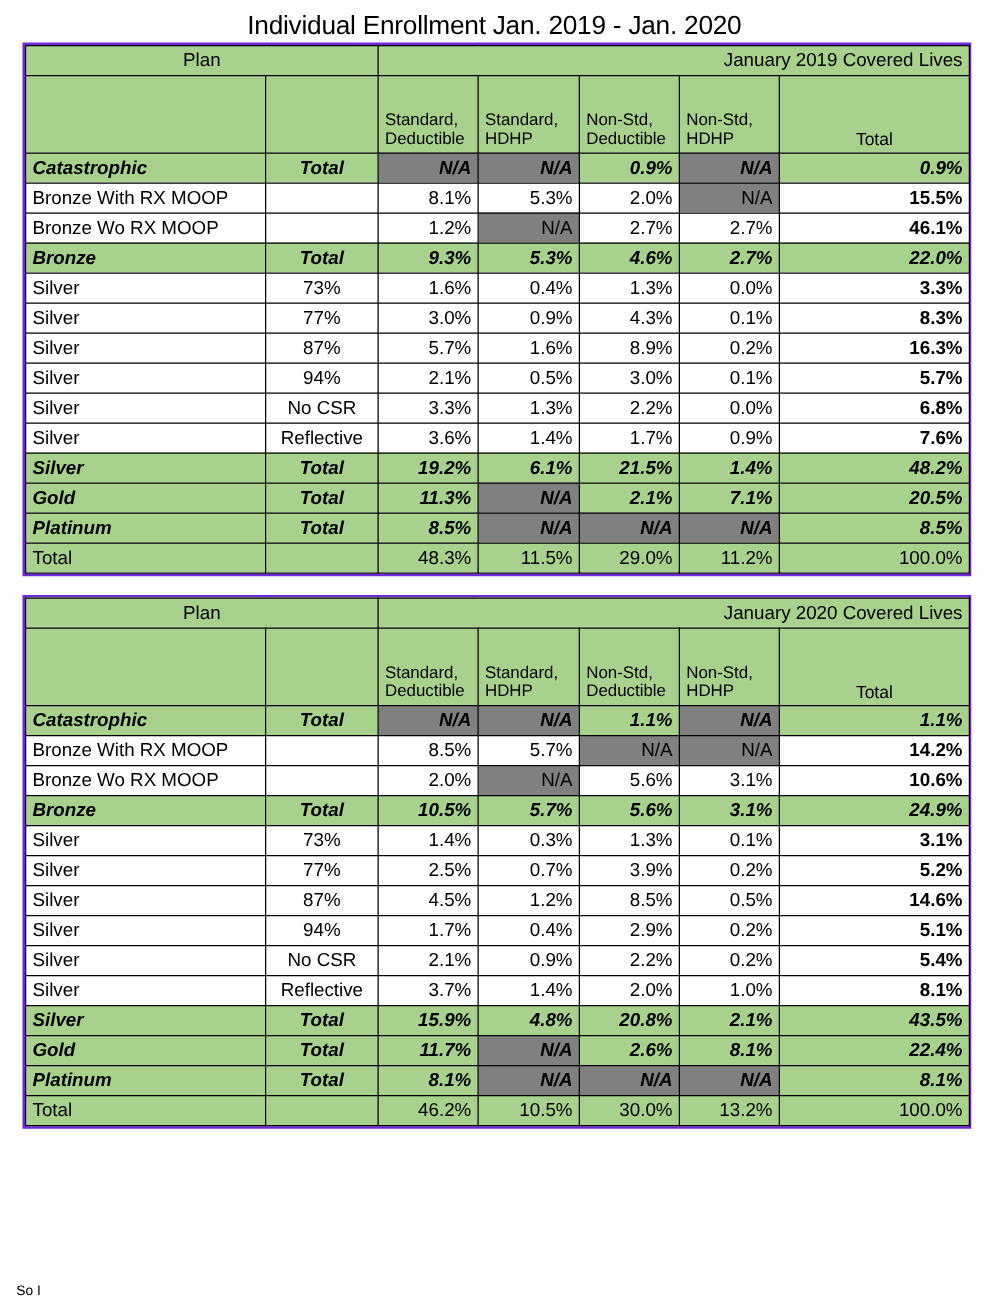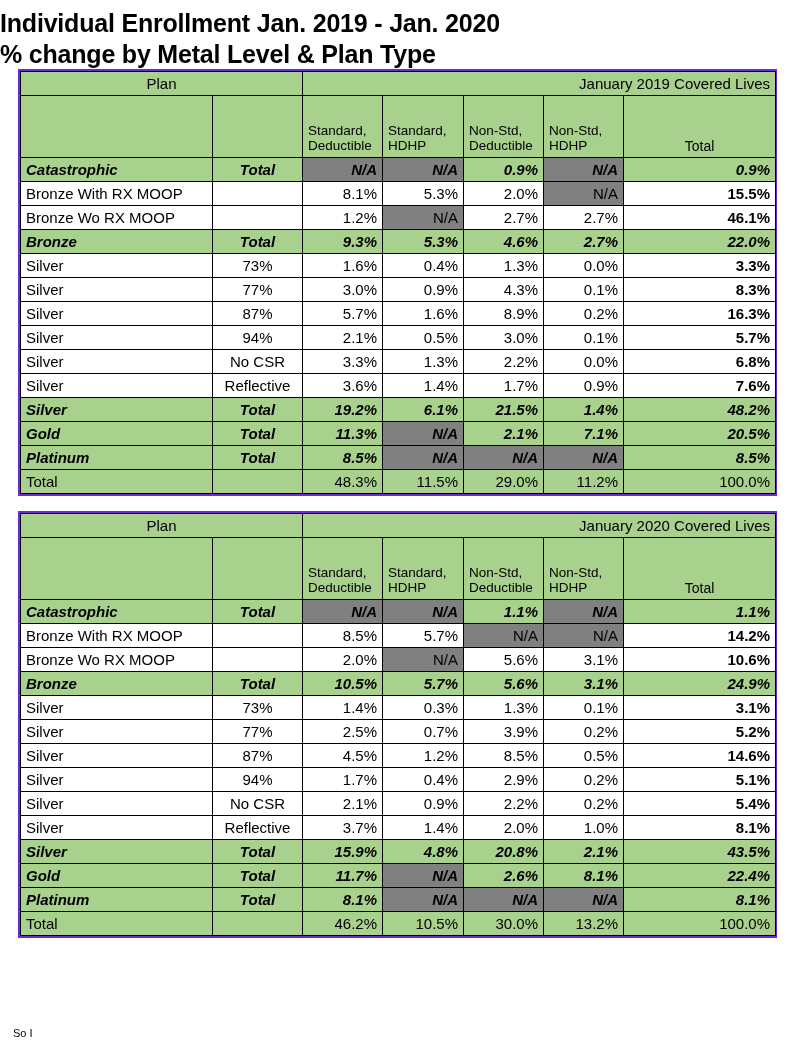--- a/index.html
+++ b/index.html
@@ -14,22 +14,23 @@
     color: #000000;
     overflow: hidden;
   }
   .page {
     position: relative;
     width: 791px;
     height: 1040px;
     box-sizing: border-box;
   }
   .title {
-    font-weight: bold;
-    font-size: 25px;
+    text-align: center;
+    font-weight: normal;
+    font-size: 21px;
     line-height: 1.22;
     padding-top: 8px;
     letter-spacing: -0.2px;
   }
   .title .line2 {
     display: block;
   }
   .tbl-wrap {
     margin: 0 18px;
   }
@@ -144,21 +145,20 @@
     box-sizing: content-box;
   }
 </style>
 </head>
 <body>
 
 <div class="page">
 
   <div class="title">
     <span>Individual Enrollment Jan. 2019 - Jan. 2020</span>
-    <span class="line2">%  change by Metal Level &amp; Plan Type</span>
   </div>
 
   <div class="tbl-wrap">
     <div class="tbl-outer">
       <table>
         <colgroup>
           <col class="c0">
             <col class="c1">
             <col class="c2">
             <col class="c3">

